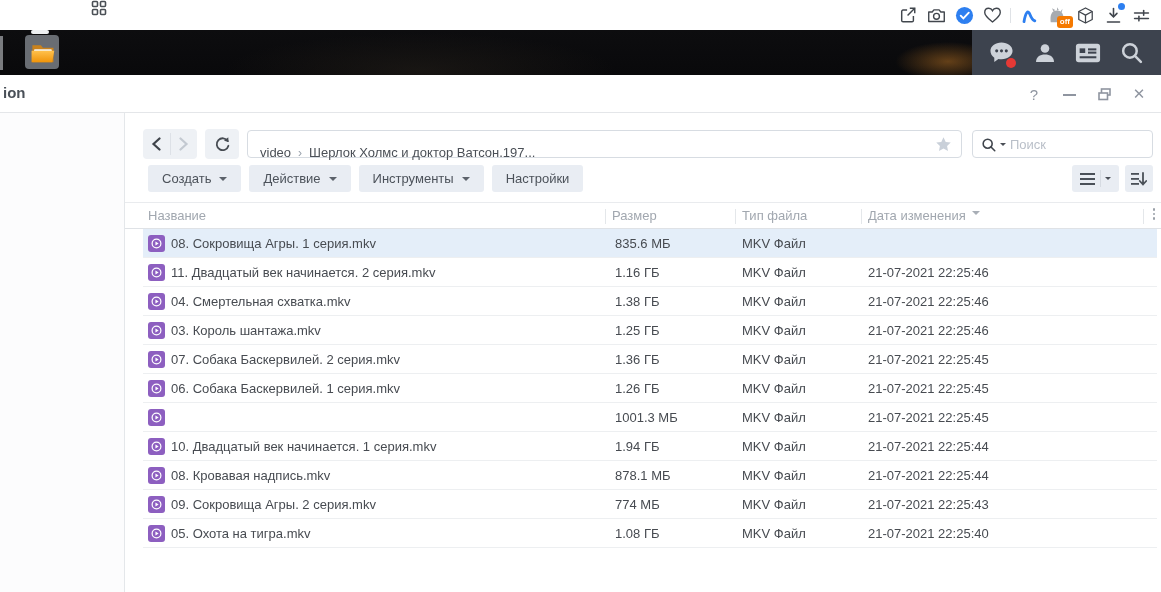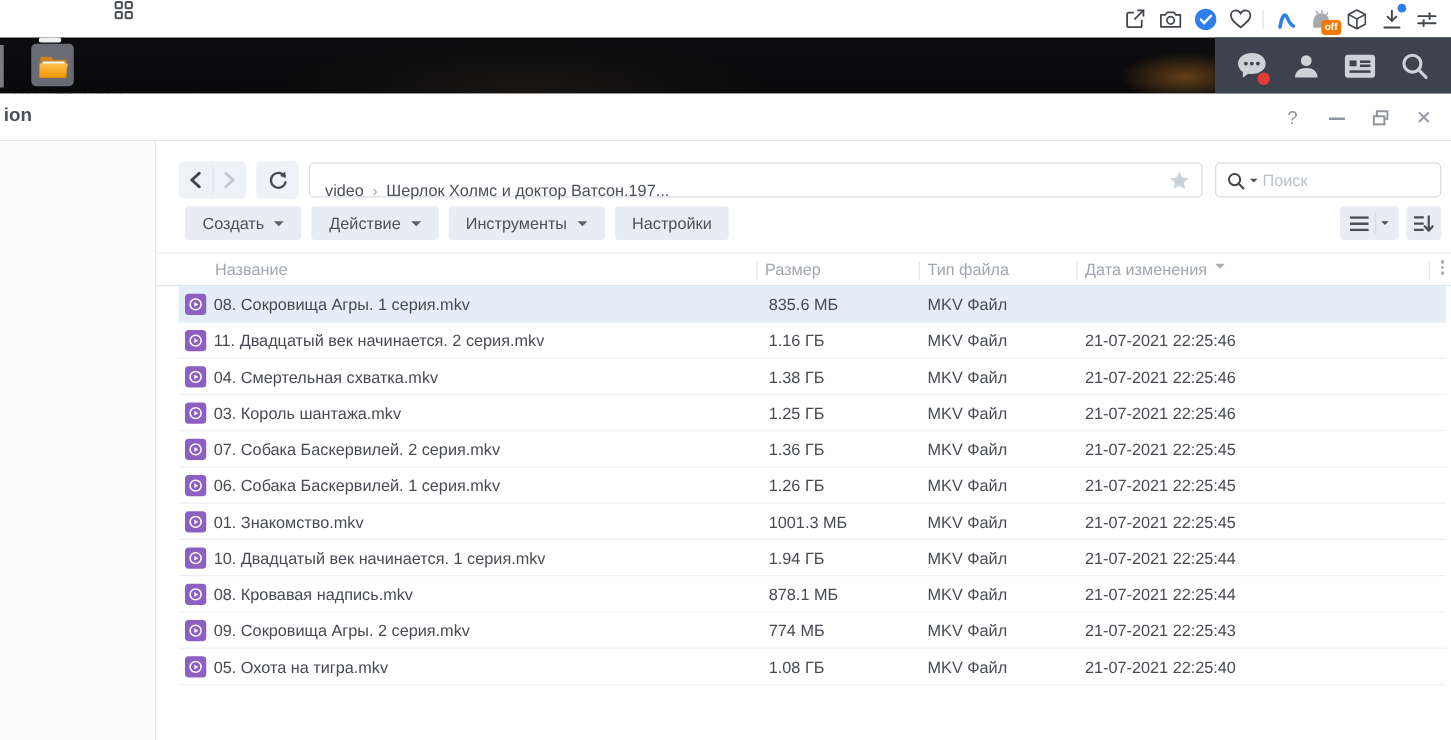--- a/index.html
+++ b/index.html
@@ -325,21 +325,21 @@
             <svg width="16" height="14" viewBox="0 0 16 14">
               <rect x="0" y="1" width="8" height="1.8" fill="#4a5058"></rect>
               <rect x="0" y="6" width="8" height="1.8" fill="#4a5058"></rect>
               <rect x="0" y="11" width="8" height="1.8" fill="#4a5058"></rect>
               <path d="M12 1 V11 M12 12.5 L8.8 9 M12 12.5 L15.2 9" stroke="#4a5058" stroke-width="1.8" fill="none" stroke-linecap="round"></path>
             </svg>
           </div>
         </div>
 
         <div class="thead">
-          <span class="th" style="left:23px;margin-left:24px;">Название</span>
+          <span class="th" style="left:23px;">Название</span>
           <span class="th" style="left:487px;">Размер</span>
           <span class="th" style="left:617px;">Тип файла</span>
           <span class="th" style="left:743px;"><span>Дата изменения</span><span class="hcaret"></span></span>
           <span class="th-sep" style="left:480px;"></span>
           <span class="th-sep" style="left:610px;"></span>
           <span class="th-sep" style="left:736px;"></span>
           <span class="th-sep" style="left:1018px;"></span>
           <span class="col-dots">
               <i></i>
               <i></i>
@@ -419,21 +419,20 @@
     <span class="ftype">MKV Файл</span>
     <span class="fdate">21-07-2021 22:25:45</span>
   </div>
             <div class="row">
     <span class="ficon">
       <svg width="13" height="13" viewBox="0 0 16 16">
         <circle cx="8" cy="8" r="5.4" fill="none" stroke="#fff" stroke-width="1.5"></circle>
         <path d="M6.7 5.6 L10.6 8 L6.7 10.4 Z" fill="#fff"></path>
       </svg>
     </span>
-    <span class="fname">01. Знакомство.mkv</span>
     <span class="fsize">1001.3 МБ</span>
     <span class="ftype">MKV Файл</span>
     <span class="fdate">21-07-2021 22:25:45</span>
   </div>
             <div class="row">
     <span class="ficon">
       <svg width="13" height="13" viewBox="0 0 16 16">
         <circle cx="8" cy="8" r="5.4" fill="none" stroke="#fff" stroke-width="1.5"></circle>
         <path d="M6.7 5.6 L10.6 8 L6.7 10.4 Z" fill="#fff"></path>
       </svg>

